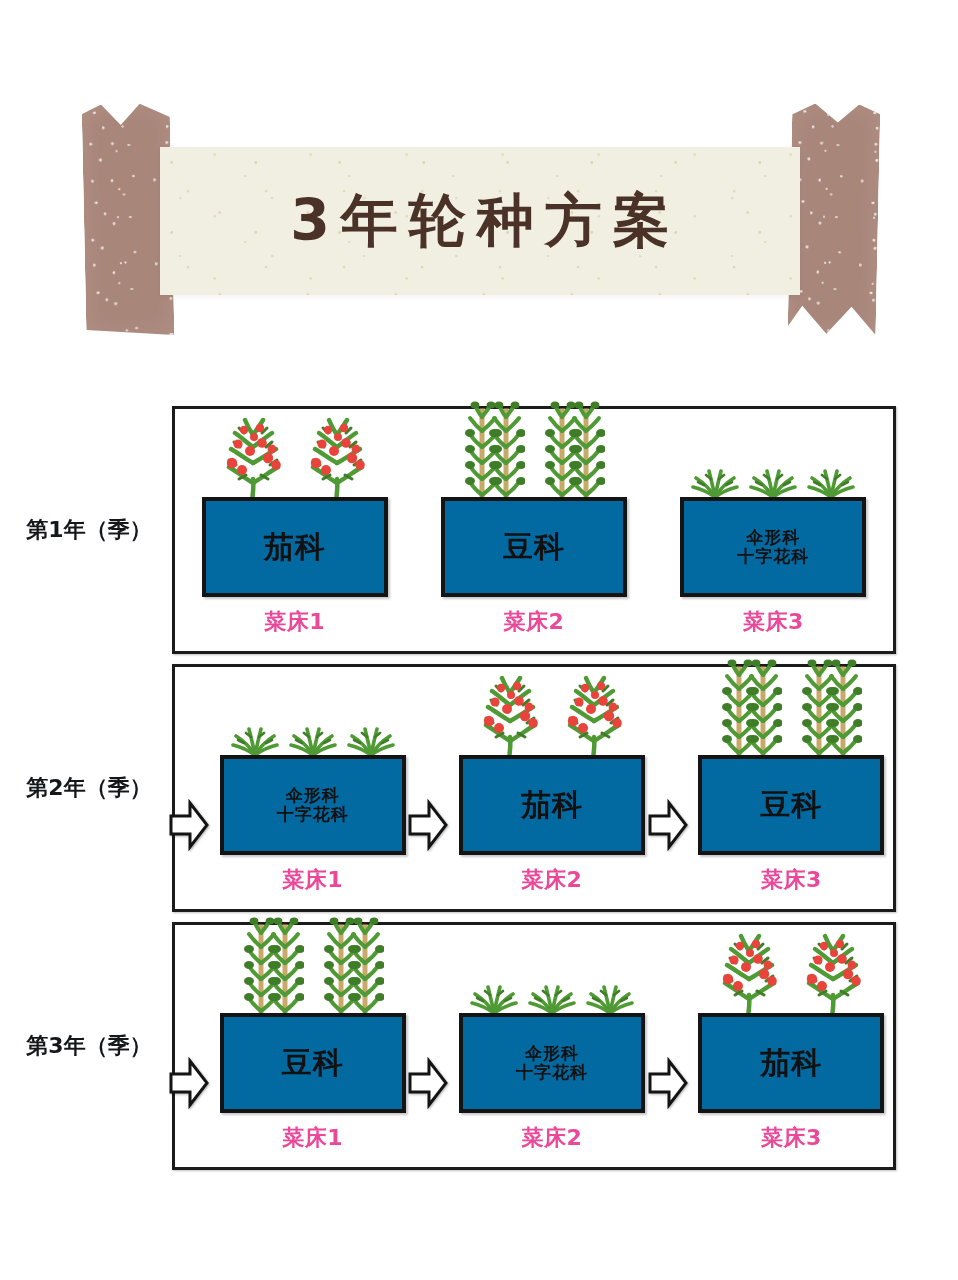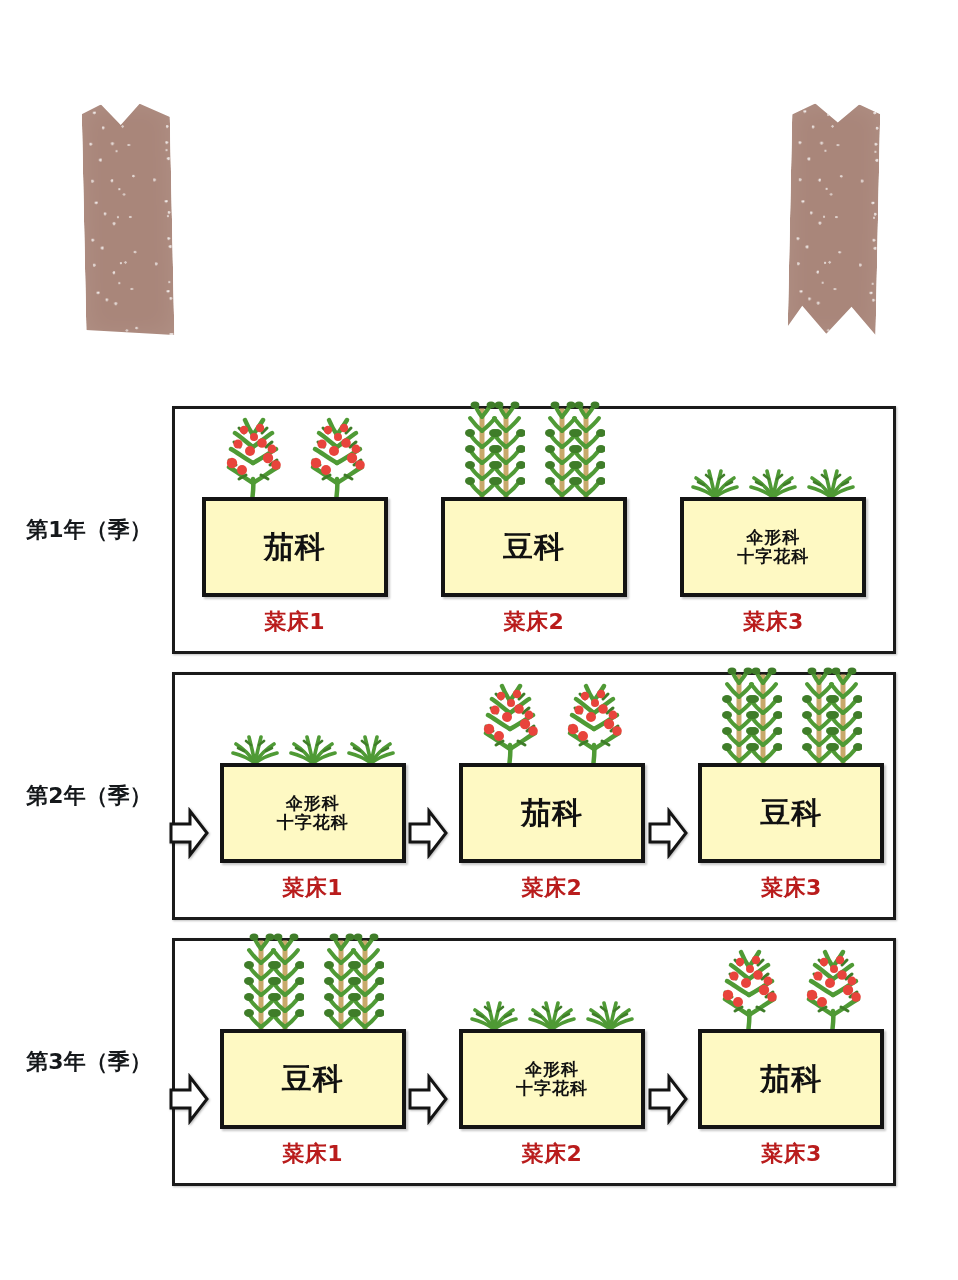--- a/index.html
+++ b/index.html
@@ -96,21 +96,21 @@
 
   
   .diagram {
     position: absolute;
     left: 0; top: 406px;
     width: 958px;
   }
   .year-row {
     position: relative;
     height: 248px;
-    margin-bottom: 18px;
+    margin-bottom: 10px;
   }
   .year-label {
     position: absolute;
     left: 14px;
     top: 50%;
     transform: translateY(-50%);
     width: 150px;
     text-align: center;
     font-family: "DejaVu Sans", sans-serif;
     font-size: 22px;
@@ -151,21 +151,21 @@
     position: relative;
     width: 186px;
     height: 100px;
   }
   .bed-box {
     position: absolute;
     left: 0; top: 0;
     width: 100%; height: 100%;
     border: 4px solid #141414;
     box-sizing: border-box;
-    background: #fef9c3;
+    background: #0369a1;
     display: flex;
     align-items: center;
     justify-content: center;
     box-shadow: 2px 2px 2px rgba(0,0,0,.22);
   }
   .crop-name {
     font-family: "DejaVu Sans", sans-serif;
     font-weight: 700;
     color: #111;
     text-align: center;
@@ -173,21 +173,21 @@
     white-space: pre-line;
     letter-spacing: 1px;
   }
   .crop-name.single { font-size: 30px; }
   .crop-name.double { font-size: 17px; }
   .bed-caption {
     margin-top: 10px;
     font-family: "DejaVu Sans", sans-serif;
     font-size: 22px;
     font-weight: 700;
-    color: #b91c1c;
+    color: #ec4899;
     letter-spacing: 0.5px;
   }
   
   .plants {
     position: absolute;
     left: -6px;
     right: -6px;
     bottom: 96px;
     height: 96px;
     display: flex;
@@ -210,20 +210,23 @@
 
   .bed-slot.indented .bed-box-wrap { margin-left: 36px; }
   .bed-slot.indented .bed-caption  { margin-left: 36px; }
 </style>
 </head>
 <body>
 
 <div class="banner-wrap">
   <div class="ribbon-tail" id="tail-left"></div>
   <div class="ribbon-tail" id="tail-right"></div>
+  <div class="banner-center">
+    <div id="banner-title">3年轮种方案</div>
+  </div>
 </div>
 
 <div class="diagram" id="diagram-root">
     <div class="year-row">
       <div class="year-label">第1年（季）</div>
       <div class="panel">
         <div class="beds">
           <div class="bed-slot">
             <div class="bed-box-wrap">
               <div class="plants tomato">

